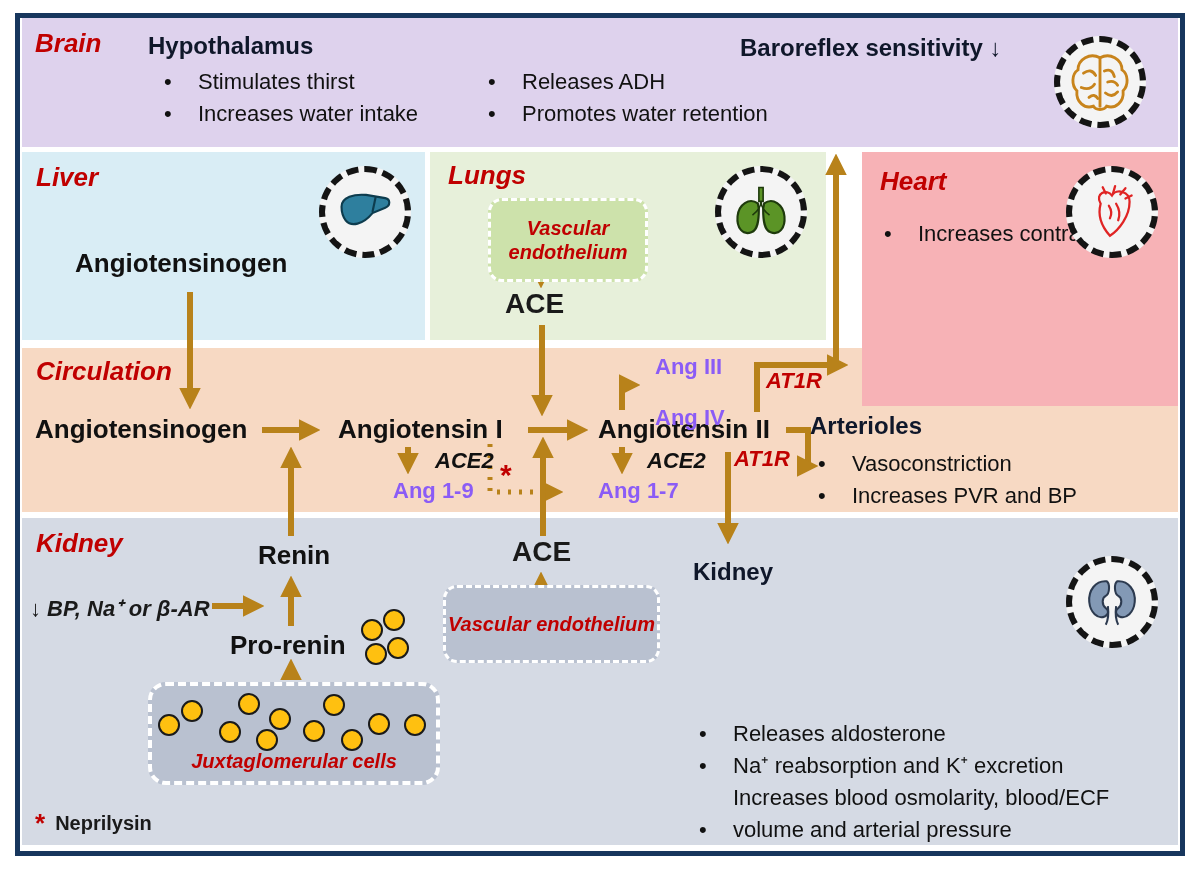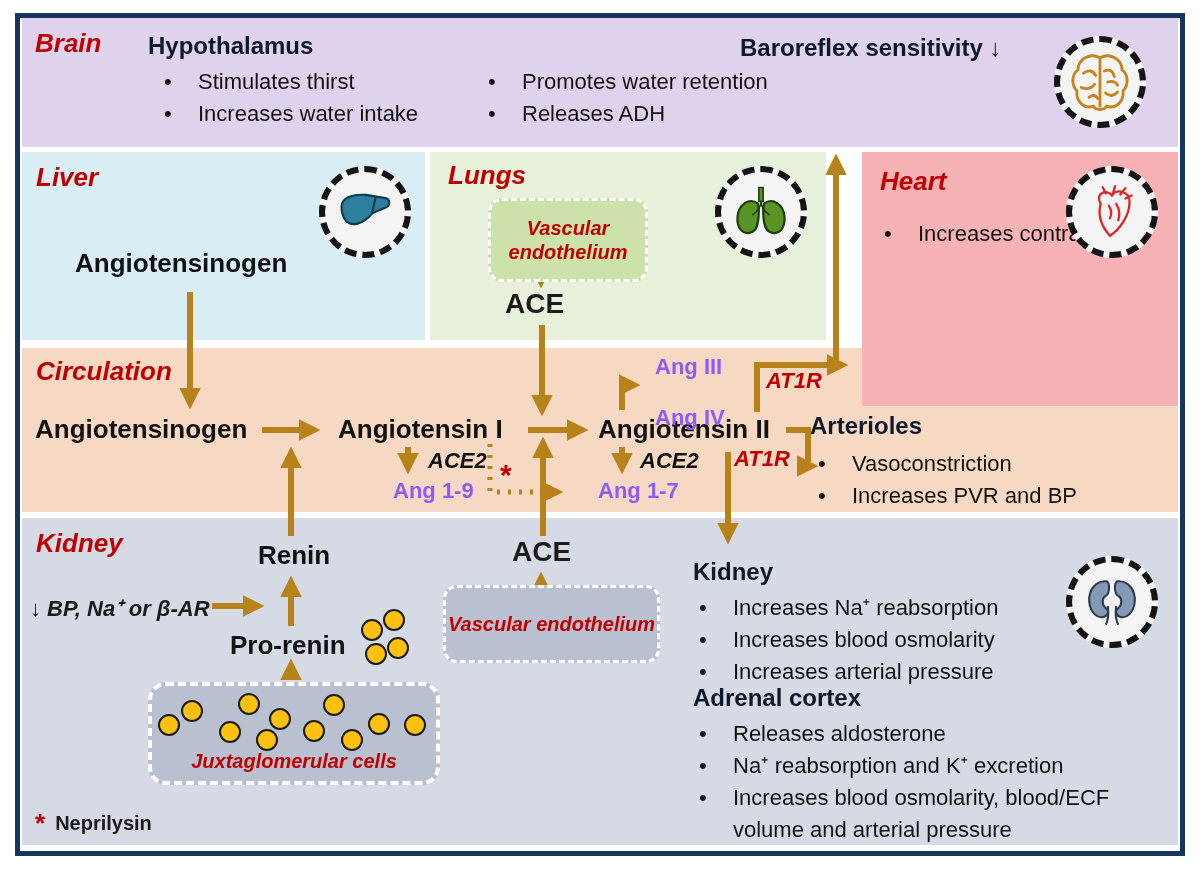--- a/index.html
+++ b/index.html
@@ -9,25 +9,25 @@
   .frame{position:absolute;left:15px;top:13px;width:1170px;height:843px;
          box-sizing:border-box;border:5px solid #17365d;z-index:0;}
   .band{position:absolute;z-index:1;}
   .overbox{position:absolute;z-index:2;}
   .arrows{position:absolute;left:0;top:0;z-index:3;pointer-events:none;}
   .txt{position:absolute;z-index:4;white-space:nowrap;}
   .sec-label{font-size:26px;font-weight:bold;font-style:italic;color:#c00000;}
   .head{font-size:24px;font-weight:bold;color:#0f172a;}
   .mol{font-size:26px;font-weight:bold;color:#111;}
   .mol-sm{font-size:22px;font-weight:bold;color:#8b5cf6;}
-  .enz-i{font-size:22px;font-weight:bold;font-style:italic;color:#111;}
+  .enz-i{font-size:22px;font-weight:bold;font-style:italic;color:#111;margin-left:7px;}
   .receptor{font-size:22px;font-weight:bold;font-style:italic;color:#c00000;}
   .bullets{position:absolute;z-index:4;font-size:22px;line-height:32px;color:#111;}
   .bullets.wrap{white-space:normal;}
-  .bullet-line{display:flex;}
+  .bullet-line{display:flex;align-items:flex-end;}
   .bullet-line::before{content:"•";flex:0 0 34px;padding-left:6px;}
   .ve-box{position:absolute;z-index:4;box-sizing:border-box;border:3px dashed #fff;
           border-radius:14px;display:flex;align-items:center;justify-content:center;
           text-align:center;font-size:20px;font-weight:bold;font-style:italic;
           color:#c00000;line-height:24px;}
   .jg-box{position:absolute;z-index:2;box-sizing:border-box;border:4px dashed #fff;
           border-radius:18px;background:#b9c1d0;}
   .jg-label{position:absolute;z-index:4;font-size:20px;font-weight:bold;font-style:italic;
             color:#c00000;text-align:center;}
   .icon-circle{position:absolute;z-index:4;width:92px;height:92px;box-sizing:border-box;
@@ -86,24 +86,24 @@
   <div class="bullets" style="left:158px;top:66px;">
     <div class="bullet-line">
         <span>Stimulates thirst</span>
       </div>
     <div class="bullet-line">
         <span>Increases water intake</span>
       </div>
   </div>
   <div class="bullets" style="left:482px;top:66px;">
     <div class="bullet-line">
+        <span>Releases ADH</span>
+      </div>
+    <div class="bullet-line">
         <span>Promotes water retention</span>
-      </div>
-    <div class="bullet-line">
-        <span>Releases ADH</span>
       </div>
   </div>
   <div class="txt head" style="left:740px;top:34px;">Baroreflex sensitivity ↓</div>
   <div class="icon-circle" style="left:1054px;top:36px;">
     <svg width="66" height="66" viewBox="0 0 60 60" fill="none" stroke="#c8841c" stroke-width="2.6" stroke-linecap="round">
       <path d="M30,8 C21,3 10,9 10,19 C4,23 4,33 9,38 C8,48 16,55 24,52 C26,56 34,56 36,52 C44,55 52,48 51,38 C56,33 56,23 50,19 C50,9 39,3 30,8 Z"></path>
       <path d="M30,8 V52"></path>
       <path d="M15,22 q7,-5 11,2"></path>
       <path d="M34,20 q7,-3 9,5"></path>
       <path d="M13,35 q8,3 12,-3"></path>
@@ -196,32 +196,20 @@
   <div class="granule" style="left:368px;top:713px;"></div>
   <div class="granule" style="left:404px;top:714px;"></div>
   <div class="jg-label" style="left:160px;top:750px;width:268px;">Juxtaglomerular cells</div>
 
   <div class="txt" style="left:512px;top:536px;font-size:28px;font-weight:bold;">ACE</div>
   <div class="ve-box" style="left:443px;top:585px;width:217px;height:78px;background:#b9c1d0;white-space:normal;">
     <span>Vascular endothelium</span>
   </div>
 
   <div class="txt head" style="left:693px;top:558px;">Kidney</div>
-  <div class="bullets" style="left:693px;top:592px;">
-    <div class="bullet-line">
-        <span>Increases Na⁺ reabsorption</span>
-      </div>
-    <div class="bullet-line">
-        <span>Increases blood osmolarity</span>
-      </div>
-    <div class="bullet-line">
-        <span>Increases arterial pressure</span>
-      </div>
-  </div>
-  <div class="txt head" style="left:693px;top:684px;">Adrenal cortex</div>
   <div class="bullets wrap" style="left:693px;top:718px;width:440px;">
     <div class="bullet-line">
         <span>Releases aldosterone</span>
       </div>
     <div class="bullet-line">
         <span>Na⁺ reabsorption and K⁺ excretion</span>
       </div>
     <div class="bullet-line">
         <span>Increases blood osmolarity, blood/ECF volume and arterial pressure</span>
       </div>

